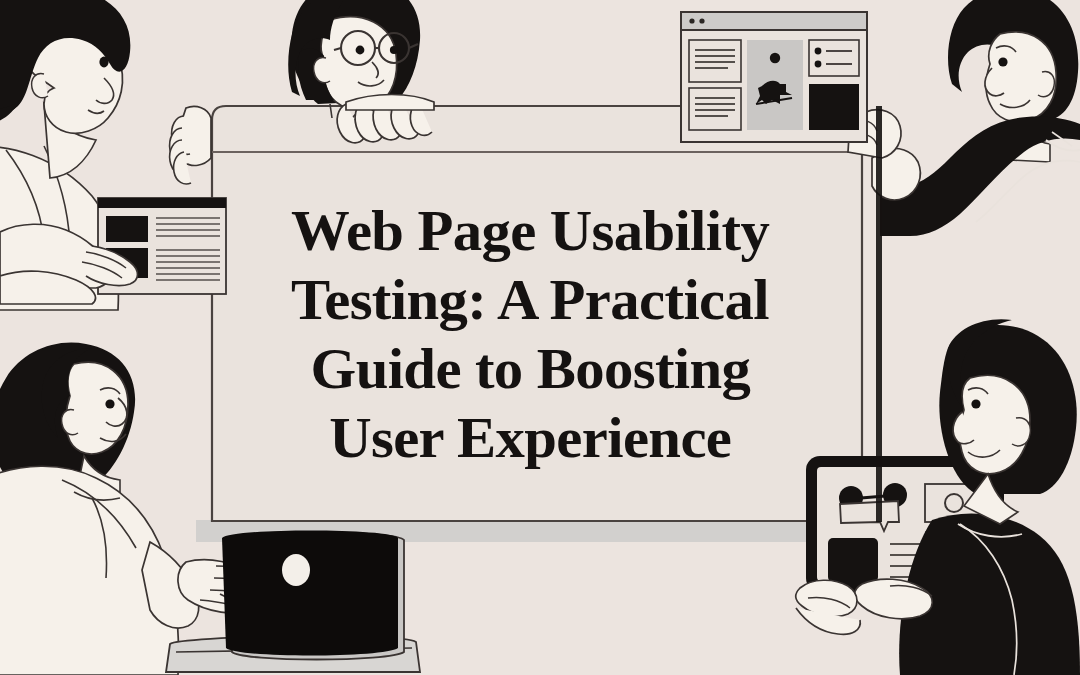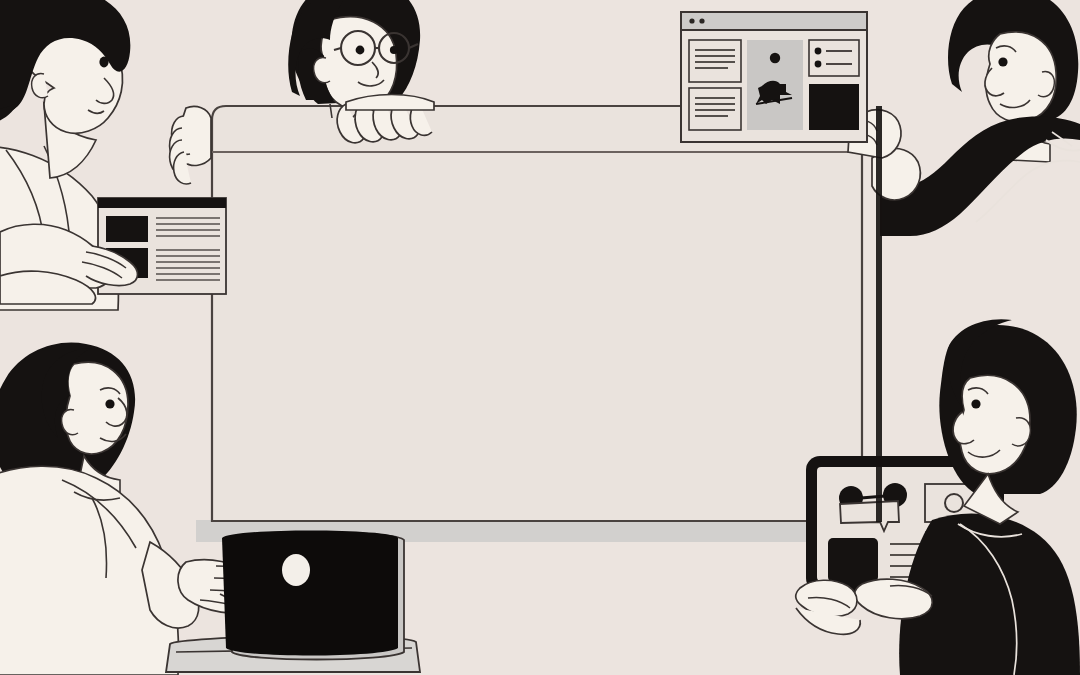--- a/index.html
+++ b/index.html
@@ -335,14 +335,20 @@
         <path d="M808 598 C824 596 840 600 850 608" fill="none" stroke="#3a3432" stroke-width="1.5"></path>
         <path d="M796 608 C806 622 820 632 838 634 C852 636 862 630 860 620" fill="#f6f1ea" stroke="#3a3432" stroke-width="1.7"></path>
       </g>
 
       <rect x="876" y="106" width="6" height="416" fill="#151211" opacity="0.9"></rect>
       <rect x="-2" y="440" width="6" height="60" fill="#c9c7c5" opacity="0"></rect>
 
     </g>
   </svg>
 
+  <div class="title-wrap">
+    <div class="title-line">Web Page Usability</div>
+    <div class="title-line">Testing: A Practical</div>
+    <div class="title-line">Guide to Boosting</div>
+    <div class="title-line">User Experience</div>
+  </div>
 
 </div>
 
 </body></html>

